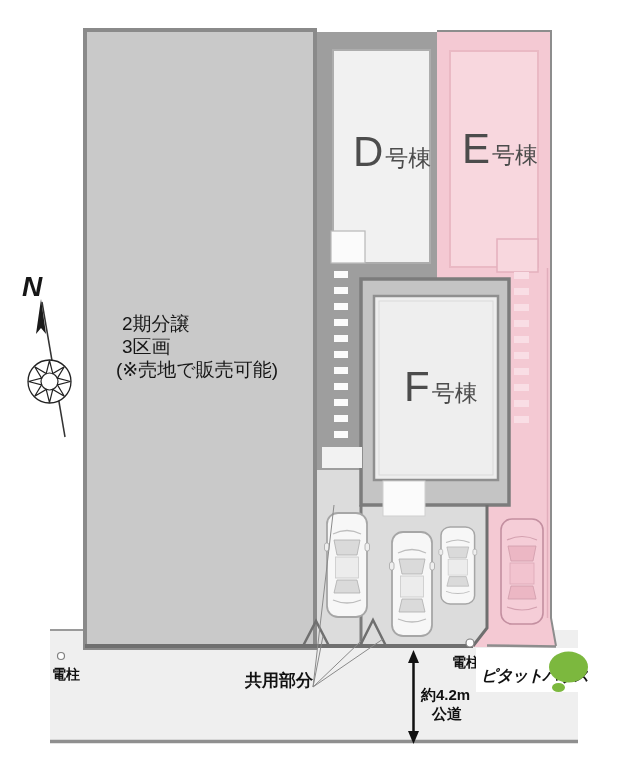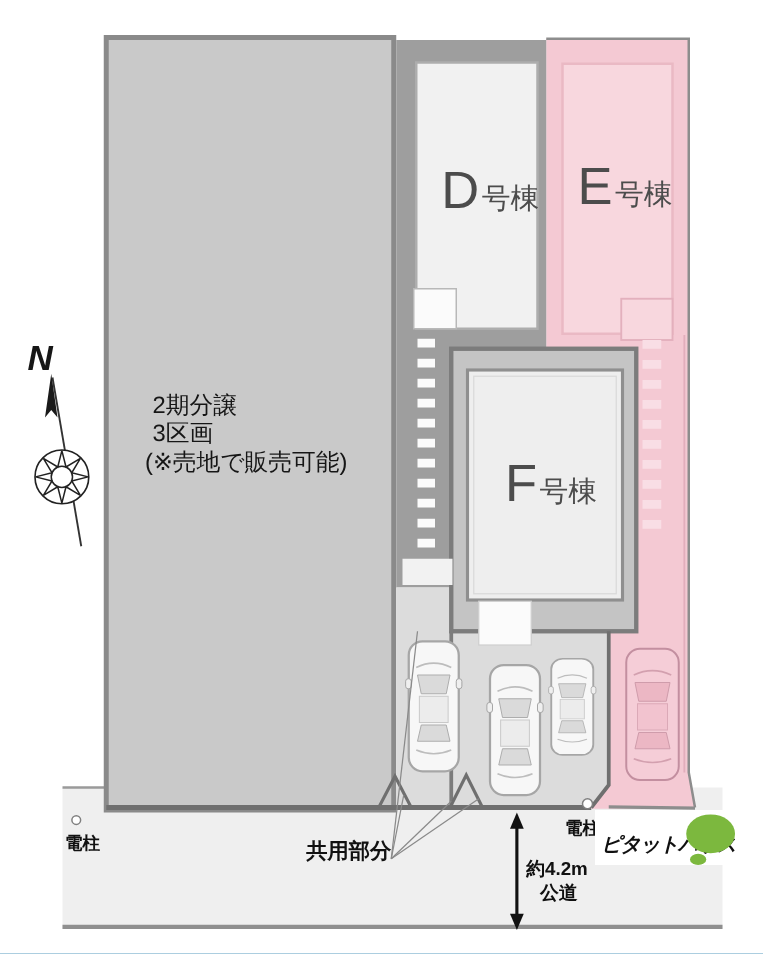--- a/index.html
+++ b/index.html
@@ -1,17 +1,17 @@
 <!DOCTYPE html>
 <html><head>
 <meta charset="utf-8">
 <style>
   html,body{margin:0;padding:0;background:#ffffff;}
   body{width:620px;height:763px;overflow:hidden;font-family:"Liberation Sans",sans-serif;}
-  .plan-wrap{position:relative;width:620px;height:763px;background:#0369a1;}
+  .plan-wrap{position:relative;width:620px;height:763px;background:#1d4ed8;}
   svg text{font-family:"Liberation Sans","DejaVu Sans",sans-serif;}
   .note-text{fill:#161616;font-size:19px;font-weight:500;}
   .bldg-main{fill:#4c4c4c;font-size:42px;font-weight:400;}
   .bldg-suffix{fill:#4c4c4c;font-size:23px;font-weight:400;}
   .small-label{fill:#111;font-size:14px;font-weight:700;}
   .mid-label{fill:#111;font-size:17px;font-weight:700;}
   .road-label{fill:#111;font-size:15px;font-weight:700;}
   .north-label{fill:#161616;font-size:28px;font-weight:700;font-style:italic;}
   .logo-text{fill:#101010;font-size:16px;font-weight:700;font-style:italic;letter-spacing:-1px;}
 </style>

